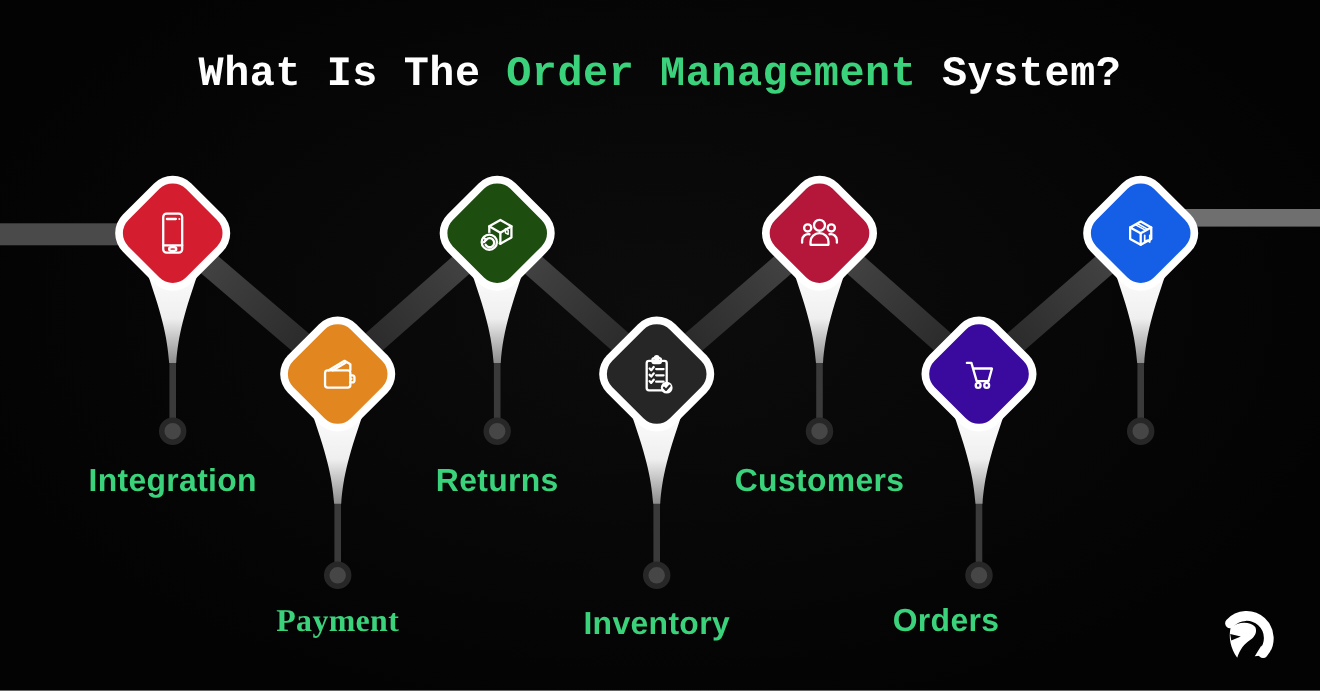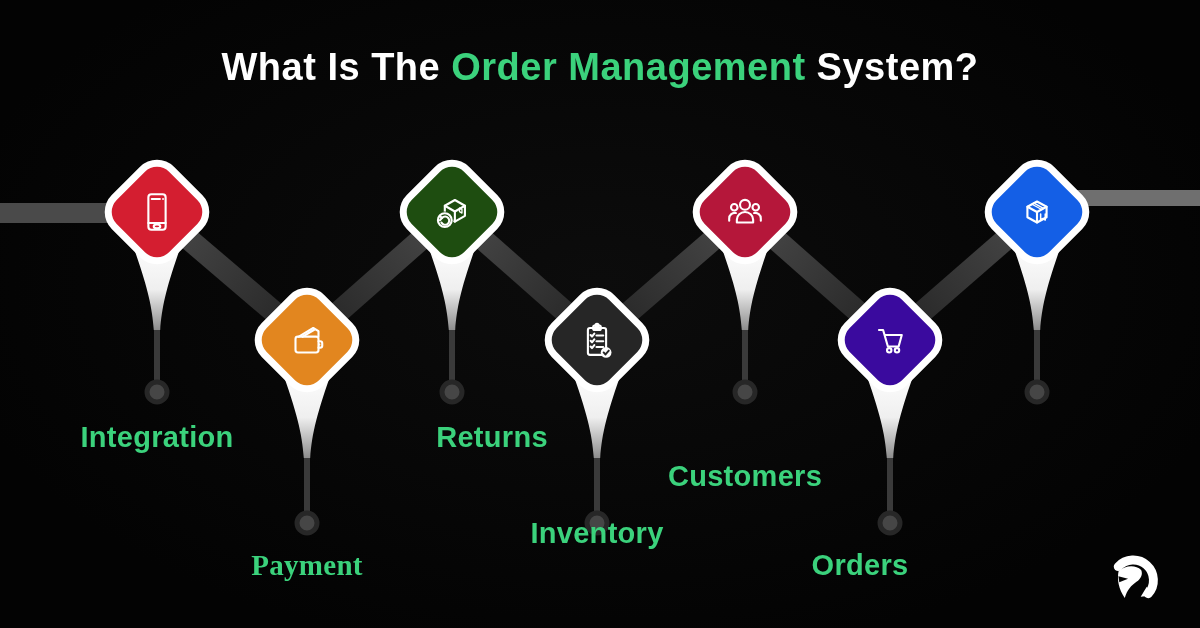--- a/index.html
+++ b/index.html
@@ -8,20 +8,21 @@
     width:1200px;height:628px;
     overflow:hidden;
     background:radial-gradient(ellipse at 50% 45%, #0c0c0c 0%, #030303 78%);
     font-family:"Liberation Sans", sans-serif;
   }
   .title{
     position:absolute;left:0;top:46px;width:1200px;
     margin:0;text-align:center;
     font-size:38px;font-weight:700;letter-spacing:.5px;
     color:#ffffff;
+    font-family:Liberation Mono, monospace;
   }
   .wires{position:absolute;left:0;top:0;z-index:1;}
   .node{position:absolute;width:0;height:0;z-index:2;}
   .diamond{
     position:absolute;left:-44px;top:-44px;width:88px;height:88px;
     background:#ffffff;border-radius:24px;transform:rotate(45deg);
   }
   .diamond-inner{
     position:absolute;left:7px;top:7px;width:74px;height:74px;
     border-radius:17px;background:var(--node-fill,#333);
@@ -31,21 +32,21 @@
   .icon-wrap svg{display:block;width:46px;height:46px;}
   .node-label{
     position:absolute;transform:translateX(-50%);
     font-size:29px;font-weight:700;letter-spacing:.3px;
     white-space:nowrap;z-index:3;color:#3bd27c;
   }
   .n0{left:157px;top:212px}.n1{left:307px;top:340px}.n2{left:452px;top:212px}
   .n3{left:597px;top:340px}.n4{left:745px;top:212px}.n5{left:890px;top:340px}
   .n6{left:1037px;top:212px}
   .l0{left:157px;top:421px}.l1{left:307px;top:549px}.l2{left:452px;top:421px}
-  .l3{left:597px;top:517px}.l4{left:745px;top:421px}.l5{left:860px;top:549px}
+  .l3{left:597px;top:551px}.l4{left:745px;top:421px}.l5{left:860px;top:549px}
   .l6{left:1037px;top:421px}
   .ico{stroke:#ffffff;stroke-width:2.2;fill:none;stroke-linecap:round;stroke-linejoin:round;}
   .ico-fill{fill:#ffffff;stroke:none;}
   .bgfill{fill:var(--node-fill,#333);}
   .fgcheck{stroke:var(--node-fill,#333);stroke-width:2;fill:none;stroke-linecap:round;stroke-linejoin:round;}
   .logo{position:absolute;right:33px;bottom:22px;width:62px;height:60px;z-index:3;}
 </style>
 </head>
 <body>
 
@@ -263,23 +264,23 @@
               <path d="M27.8 26 v6.4 l2.4 -1.7 2.4 1.7 v-6.4" stroke-width="1.6"></path>
             </g>
           </svg>
         </span>
       </div>
     </div>
   </div>
 
   <div class="node-label l0" style="color: rgb(59, 210, 124);">Integration</div>
   <div class="node-label l1" style="color: rgb(59, 210, 124); font-family: Liberation Serif, serif;">Payment</div>
-  <div class="node-label l2" style="color: rgb(59, 210, 124); margin-left: 40px;">Returns</div>
+  <div class="node-label l2" style="color: rgb(59, 210, 124);">Returns</div>
   <div class="node-label l3" style="color: rgb(59, 210, 124);">Inventory</div>
-  <div class="node-label l4" style="color: rgb(59, 210, 124); margin-top: 39px;">Customers</div>
+  <div class="node-label l4" style="color: rgb(59, 210, 124);">Customers</div>
   <div class="node-label l5" style="color: rgb(59, 210, 124);">Orders</div>
 
   <div class="logo">
     <span>
       <svg viewBox="0 0 64 64" width="62" height="60">
         <path d="M13 22 A 21.5 21.5 0 1 1 45 51" stroke="#ffffff" stroke-width="9.5" fill="none" stroke-linecap="round"></path>
         <path d="M46.5 53 L37 54 L43.5 43.5 Z" fill="#ffffff"></path>
         <path d="M13.5 26.5 C 11.5 36 13.5 46 20 55.5 C 22.5 47 27 42 32.5 38.2 C 37.5 34.7 39.5 30 37.5 25.5 C 31.5 19.5 20.5 20.5 13.5 26.5 Z" fill="#ffffff"></path>
         <path d="M13.2 32.3 L23.5 34.8 L14.2 38.6 Z" fill="#050505"></path>
       </svg>

